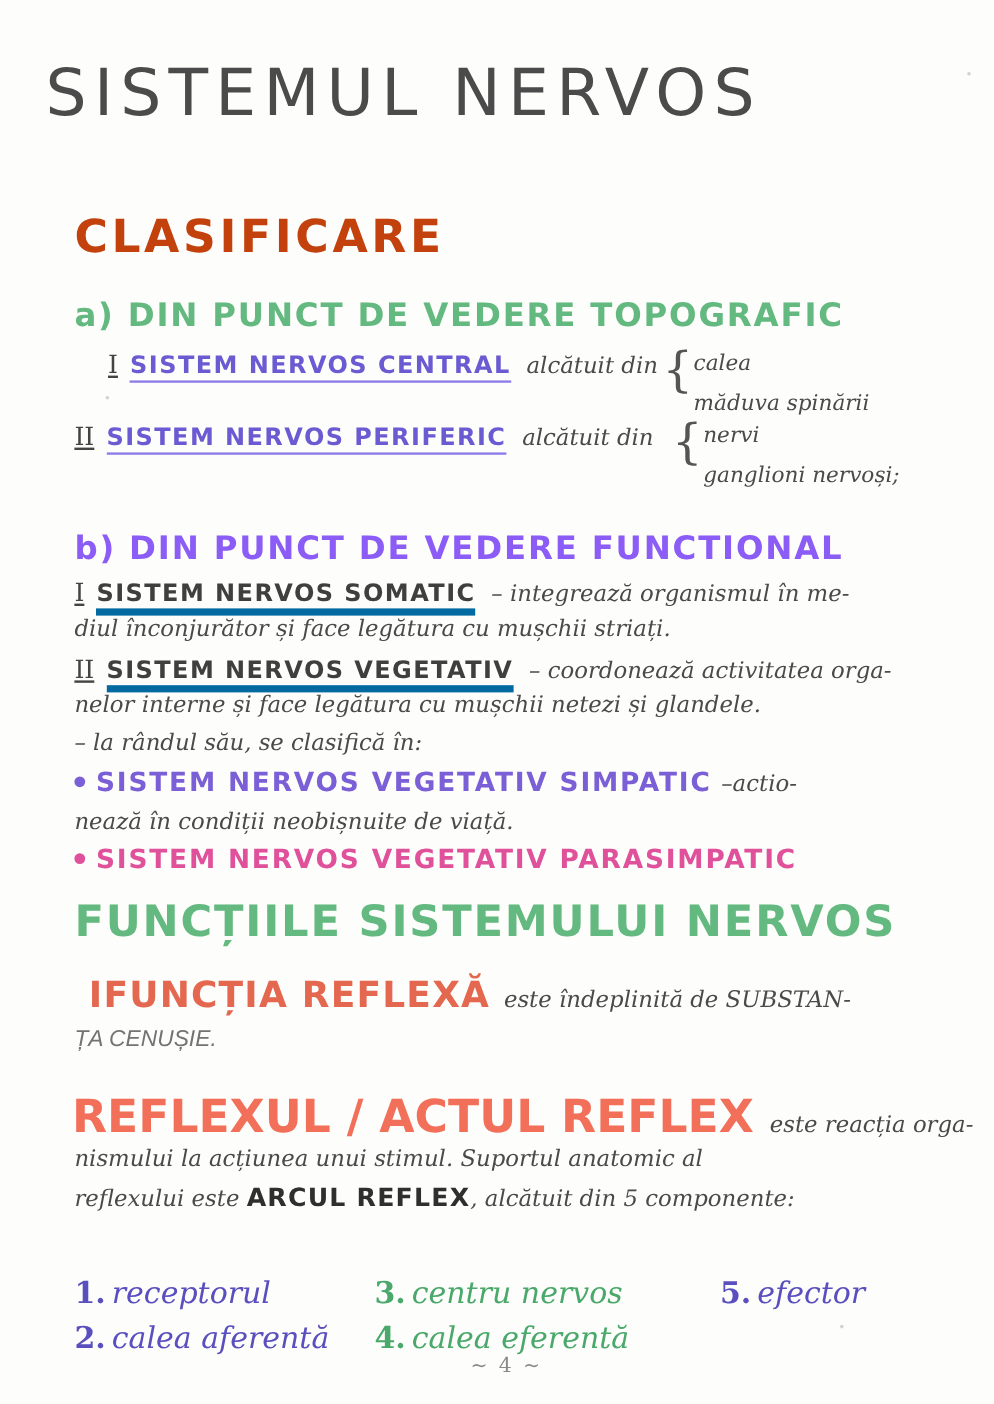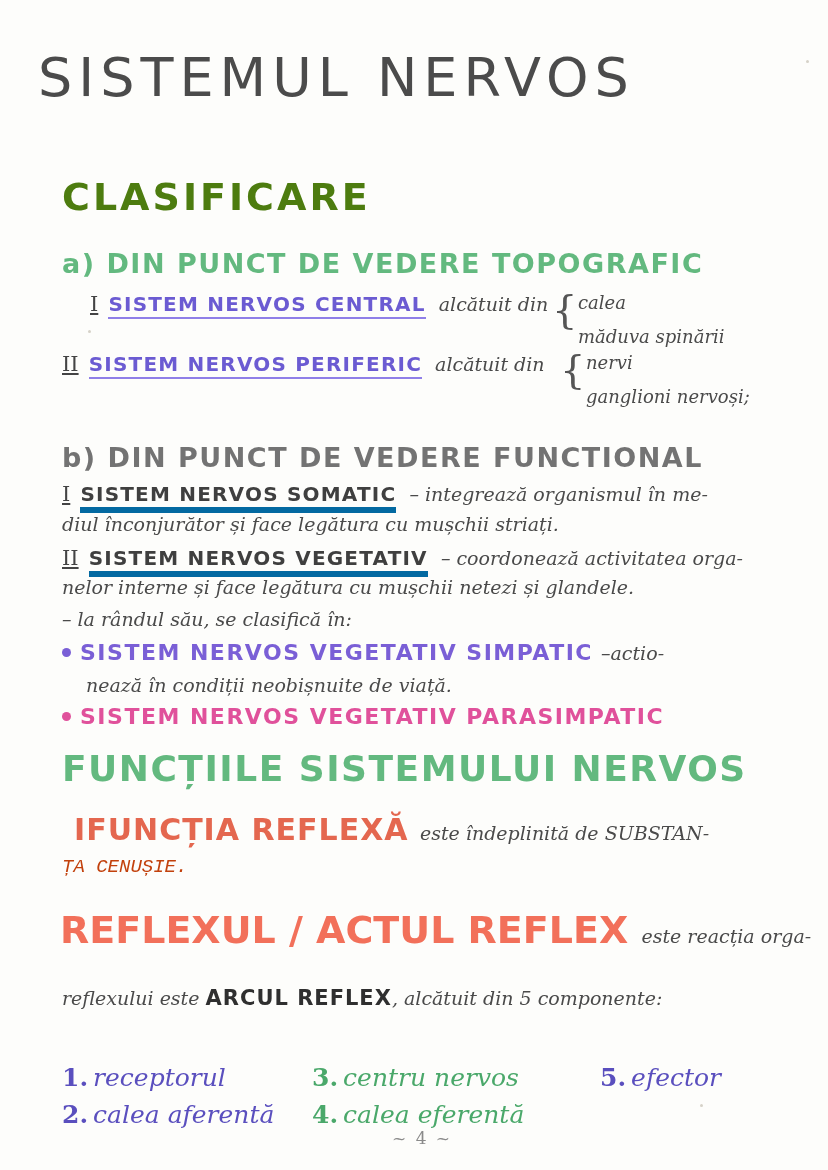--- a/index.html
+++ b/index.html
@@ -42,40 +42,40 @@
     font-weight: 400;
   }
 
   
   .h-classif {
     position: absolute;
     left: 62px;
     top: 175px;
     font-size: 38px;
     letter-spacing: 3px;
-    color: #4d7c0f;
+    color: #c2410c;
     font-weight: 700;
   }
 
   .h-a {
     position: absolute;
     left: 62px;
     top: 248px;
     font-size: 27px;
     letter-spacing: 1.5px;
     color: #63b97f;
     font-weight: 700;
   }
   .h-b {
     position: absolute;
     left: 62px;
     top: 442px;
     font-size: 27px;
     letter-spacing: 1.5px;
-    color: #737373;
+    color: #8b5cf6;
     font-weight: 700;
   }
 
   .h-funct {
     position: absolute;
     left: 62px;
     top: 748px;
     font-size: 36px;
     letter-spacing: 1.5px;
     color: #63b97f;
@@ -186,24 +186,24 @@
     font-style: italic;
     font-weight: 400;
     font-size: 19px;
     color: #4a4a4a;
     letter-spacing: 0;
   }
   .h-reflex1b {
     position: absolute;
     left: 62px;
     top: 856px;
-    font-family: Liberation Mono, monospace;
-    font-style: italic;
-    font-size: 19px;
-    color: #c2410c;
+    font-family: Liberation Sans, sans-serif;
+    font-style: italic;
+    font-size: 19px;
+    color: #737373;
   }
 
   .h-reflex2 {
     position: absolute;
     left: 60px;
     top: 908px;
     font-size: 38px;
     letter-spacing: 0px;
     color: #f2705a;
     font-weight: 700;
@@ -309,33 +309,34 @@
     <span class="rn">II</span>
     <span class="underline-red hw">SISTEM NERVOS VEGETATIV</span>
     <span class="note">– coordonează activitatea orga-</span>
   </div>
   <div class="para" style="left:62px; top:576px;">nelor interne și face legătura cu mușchii netezi și glandele.</div>
   <div class="para" style="left:62px; top:608px;">– la rândul său, se clasifică în:</div>
 
   <div class="bullet-line" style="left:62px; top:640px;">
     <span class="dot dot-purple"></span><span class="b-purple hw">SISTEM NERVOS VEGETATIV SIMPATIC</span><span class="note">–actio-</span>
   </div>
-  <div class="para" style="left:62px; top:674px;margin-left:24px;">nează în condiții neobișnuite de viață.</div>
+  <div class="para" style="left:62px; top:674px;">nează în condiții neobișnuite de viață.</div>
 
   <div class="bullet-line" style="left:62px; top:704px;">
     <span class="dot dot-pink"></span><span class="b-pink hw">SISTEM NERVOS VEGETATIV PARASIMPATIC</span>
   </div>
 
   <div class="h-funct hw">FUNCȚIILE SISTEMULUI NERVOS</div>
 
   <div class="h-reflex1 hw"><span>I</span><span>FUNCȚIA REFLEXĂ</span> <span class="tail">este îndeplinită de SUBSTAN-</span></div>
   <div class="h-reflex1b">ȚA CENUȘIE.</div>
 
   <div class="h-reflex2 hw"><span>REFLEXUL / ACTUL REFLEX</span> <span class="tail">este reacția orga-</span></div>
 
+  <div class="para" style="left:62px; top:955px;">nismului la acțiunea unui stimul. Suportul anatomic al</div>
   <div class="para" style="left:62px; top:986px;"><span>reflexului este</span> <span class="arcul">ARCUL REFLEX</span><span>, alcătuit din 5 componente:</span></div>
 
   <div class="numitem" style="left:62px; top:1018px;"><span class="n">1.</span><span>receptorul</span></div>
   <div class="numitem" style="left:62px; top:1055px;"><span class="n">2.</span><span>calea aferentă</span></div>
   <div class="numitem green" style="left:312px; top:1018px;"><span class="n">3.</span><span>centru nervos</span></div>
   <div class="numitem green" style="left:312px; top:1055px;"><span class="n">4.</span><span>calea eferentă</span></div>
   <div class="numitem" style="left:600px; top:1018px;"><span class="n">5.</span><span>efector</span></div>
 
   <div class="footer-mark">~ 4 ~</div>
 </div>

